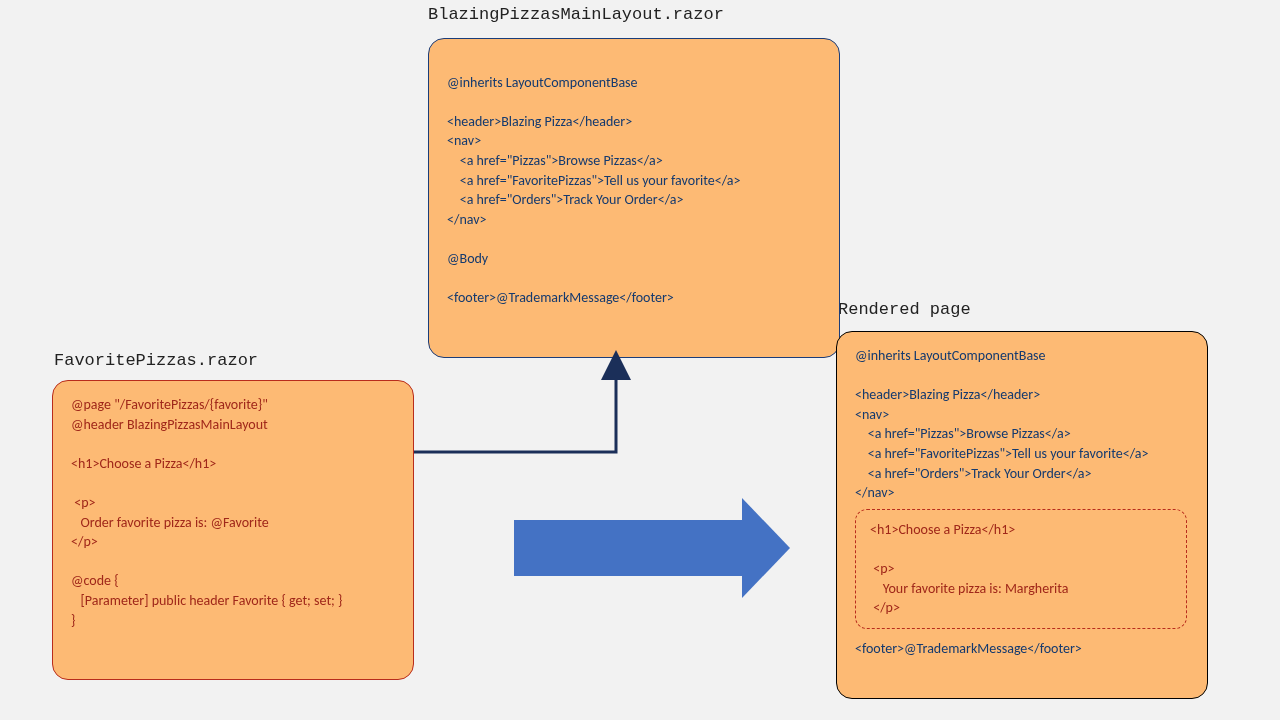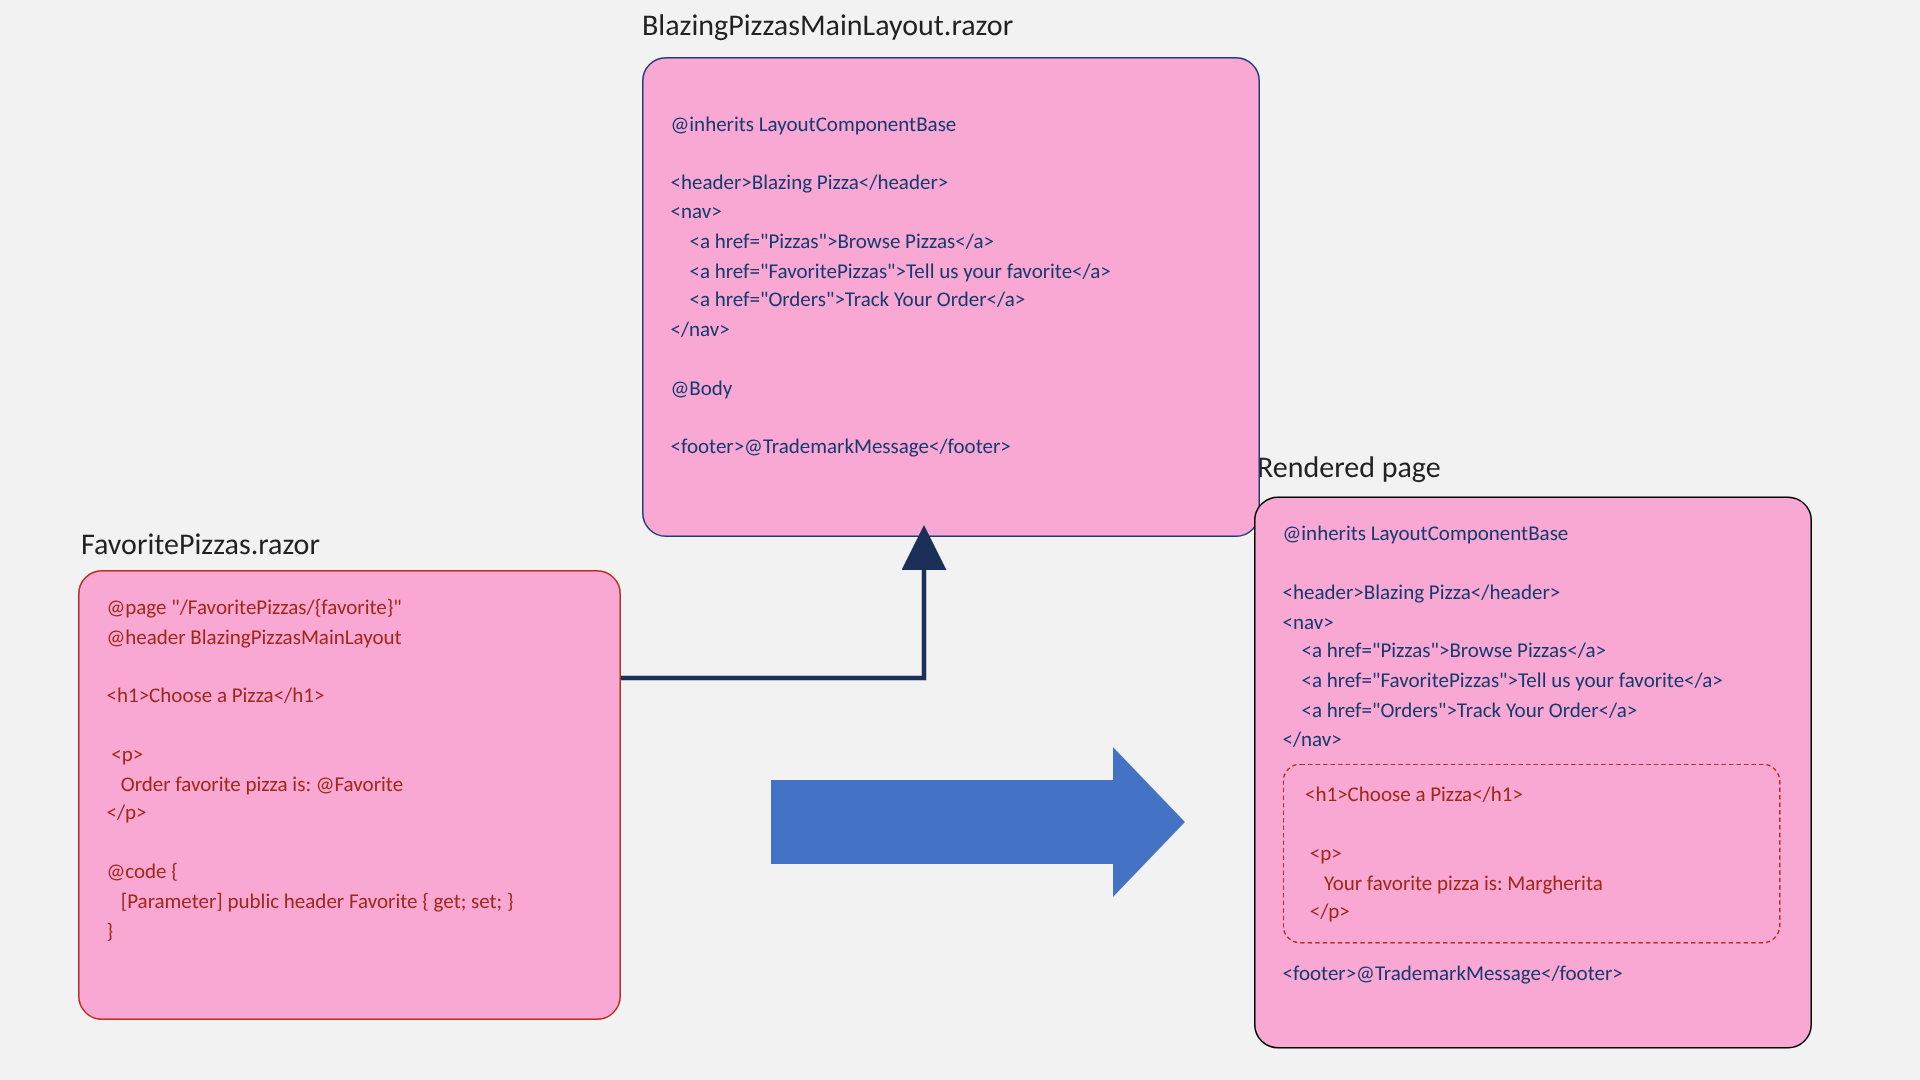--- a/index.html
+++ b/index.html
@@ -1,21 +1,21 @@
 <!DOCTYPE html>
 <html><head>
 <meta charset="utf-8">
 <style>
   html,body{margin:0;padding:0;width:1280px;height:720px;background:#f2f2f2;font-family:"Segoe UI",Calibri,Arial,sans-serif;font-size:14px;color:#333;}
   .canvas{position:relative;width:1280px;height:720px;}
-  .box{position:absolute;background:#f9a8d4;border-radius:16px;padding:14px 18px;box-sizing:border-box;}
+  .box{position:absolute;background:#fdba74;border-radius:16px;padding:14px 18px;box-sizing:border-box;}
   .box-red{border:1.5px solid #b82c1c;}
   .box-blue{border:1.5px solid #1b3d7a;}
   .box-black{border:1.5px solid #000;}
-  .title{position:absolute;font-size:20px;color:#222;}
+  .title{position:absolute;font-size:17px;color:#222;font-family:Liberation Mono, monospace;}
   .code{white-space:pre;font-family:"Segoe UI",Calibri,Arial,sans-serif;font-size:14px;line-height:1.4;}
   .c-red{color:#a0281a;}
   .c-blue{color:#153a6e;}
   .dash{border:1.5px dashed #b82c1c;border-radius:12px;padding:10px 14px;margin:6px 2px 10px 0;}
   .arrow-shape{position:absolute;}
   .arr-body{position:absolute;left:0;top:22px;width:228px;height:56px;background:#4472c4;}
   .arr-head{position:absolute;left:228px;top:0;width:0;height:0;border-top:50px solid transparent;border-bottom:50px solid transparent;border-left:48px solid #4472c4;}
   .arr-text{position:absolute;left:0;top:22px;width:228px;height:56px;display:flex;align-items:center;justify-content:center;color:#fff;font-size:22px;}
   svg.connector{position:absolute;left:0;top:0;pointer-events:none;}
 </style>

